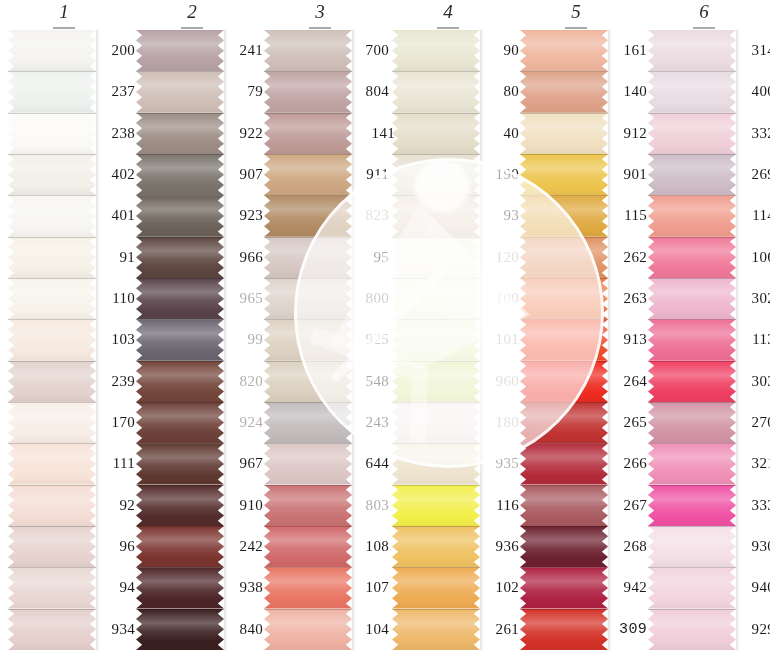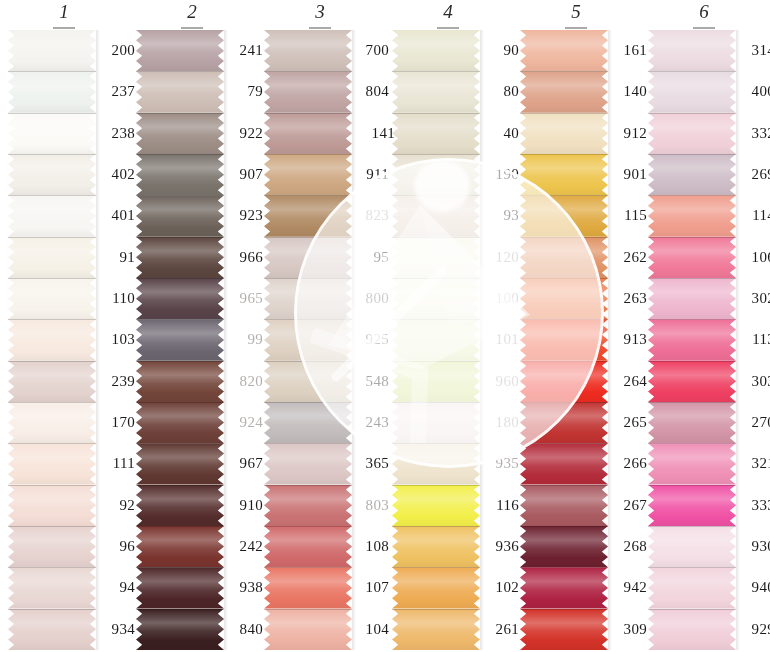--- a/index.html
+++ b/index.html
@@ -417,21 +417,21 @@
         <div class="lab" style="height: 41.3333px;">700</div>
         <div class="lab" style="height: 41.3333px;">804</div>
         <div class="lab" style="height: 41.3333px; padding-left: 44px;">141</div>
         <div class="lab" style="height: 41.3333px;">911</div>
         <div class="lab dim" style="height: 41.3333px;">823</div>
         <div class="lab" style="height: 41.3333px;">95</div>
         <div class="lab" style="height: 41.3333px;">800</div>
         <div class="lab" style="height: 41.3333px;">925</div>
         <div class="lab" style="height: 41.3333px;">548</div>
         <div class="lab" style="height: 41.3333px;">243</div>
-        <div class="lab" style="height: 41.3333px;">365</div>
+        <div class="lab" style="height: 41.3333px;">644</div>
         <div class="lab dim" style="height: 41.3333px;">803</div>
         <div class="lab" style="height: 41.3333px;">108</div>
         <div class="lab" style="height: 41.3333px;">107</div>
         <div class="lab" style="height: 41.3333px;">104</div>
       </div>
     </div>
     <div class="col" style="left: 384px;">
       <div class="col-head"><span class="hnum">4</span></div>
       <div class="stack" style="left: 8px;">
         <div class="swatch" style="height: 41.3333px;">
@@ -615,21 +615,21 @@
         <div class="lab" style="height: 41.3333px;">115</div>
         <div class="lab" style="height: 41.3333px;">262</div>
         <div class="lab" style="height: 41.3333px;">263</div>
         <div class="lab" style="height: 41.3333px;">913</div>
         <div class="lab" style="height: 41.3333px;">264</div>
         <div class="lab" style="height: 41.3333px;">265</div>
         <div class="lab" style="height: 41.3333px;">266</div>
         <div class="lab" style="height: 41.3333px;">267</div>
         <div class="lab" style="height: 41.3333px;">268</div>
         <div class="lab" style="height: 41.3333px; padding-left: 26px;">942</div>
-        <div class="lab" style="height: 41.3333px;">309</div>
+        <div class="lab" style="height: 41.3333px; font-family: Liberation Mono, monospace;">309</div>
       </div>
     </div>
     <div class="col" style="left: 640px;">
       <div class="col-head"><span class="hnum">6</span></div>
       <div class="stack" style="left: 8px;">
         <div class="swatch" style="height: 41.3333px;">
           <div style="position: absolute; inset: 0px; background: rgb(236, 220, 226); clip-path: polygon(100% 0%, 93% 12.5%, 100% 25%, 93% 37.5%, 100% 50%, 93% 62.5%, 100% 75%, 93% 87.5%, 100% 100%, 0% 100%, 7% 87.5%, 0% 75%, 7% 62.5%, 0% 50%, 7% 37.5%, 0% 25%, 7% 12.5%, 0% 0%);"></div>
           <div class="sheen" style="clip-path: polygon(100% 0%, 93% 12.5%, 100% 25%, 93% 37.5%, 100% 50%, 93% 62.5%, 100% 75%, 93% 87.5%, 100% 100%, 0% 100%, 7% 87.5%, 0% 75%, 7% 62.5%, 0% 50%, 7% 37.5%, 0% 25%, 7% 12.5%, 0% 0%);"></div>
         </div>
         <div class="swatch" style="height: 41.3333px;">

